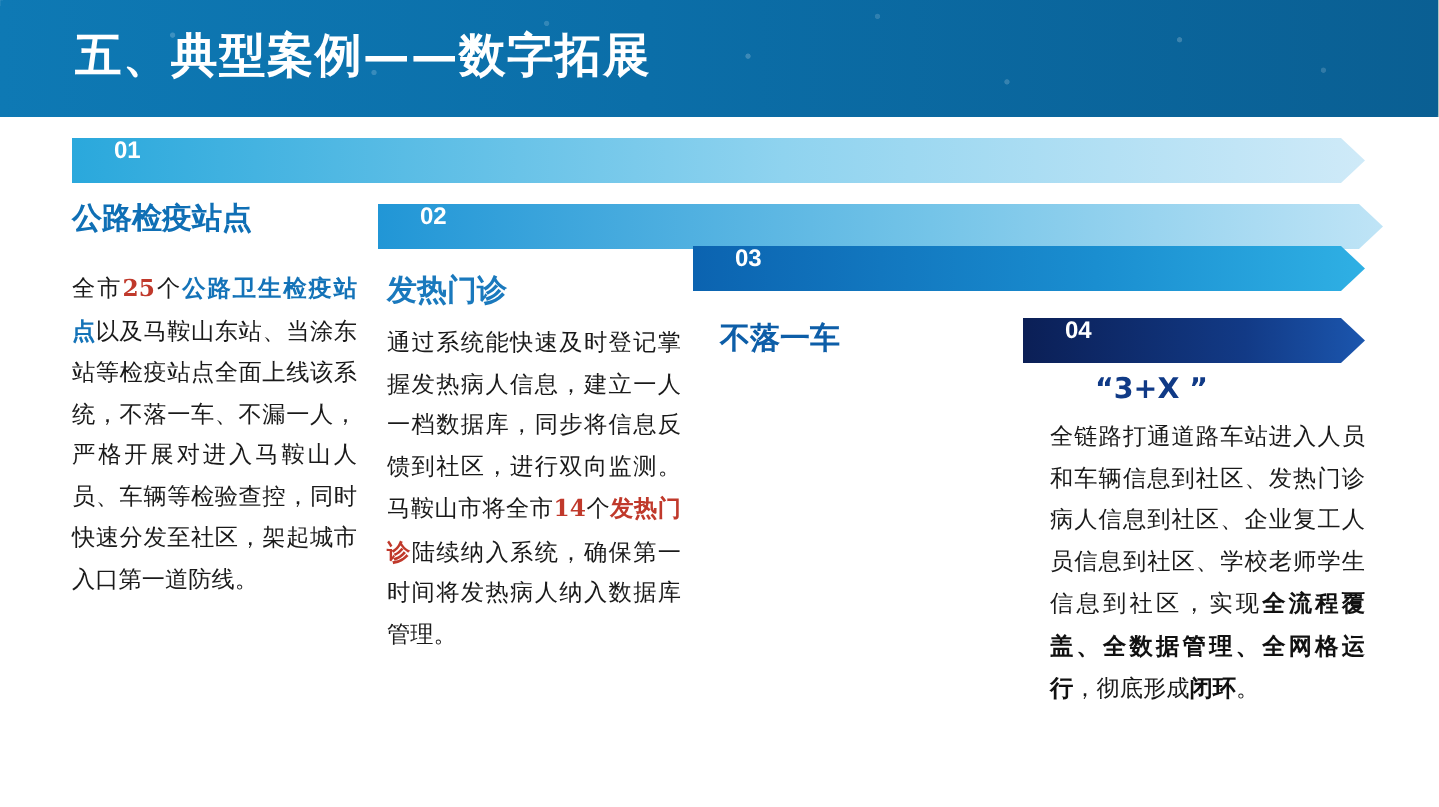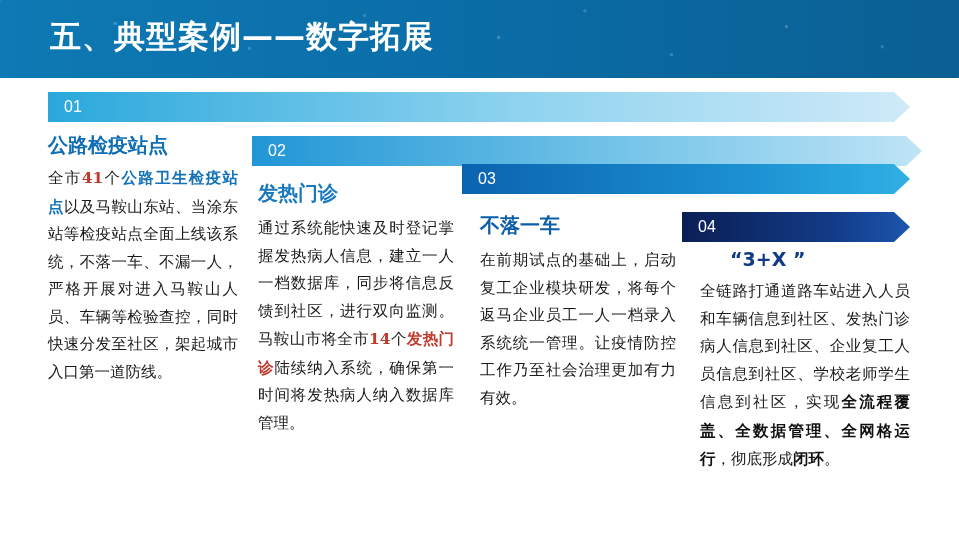--- a/index.html
+++ b/index.html
@@ -39,27 +39,28 @@
     font-weight:bold;
     letter-spacing:1px;
     font-family:"DejaVu Serif", serif;
     white-space:nowrap;
   }
 
   
   .arrow{
     position:absolute;
     height:30px;
-    display:flex;align-items:center;
+    display:flex;
     color:#ffffff;
     font-size:16px;
     font-family:"Liberation Sans", sans-serif;
     clip-path:polygon(0 0, calc(100% - 16px) 0, 100% 50%, calc(100% - 16px) 100%, 0 100%);
-    padding-left:16px;
+    padding-left:28px;
     box-sizing:border-box;
+    font-weight:bold;
   }
   .a1{left:48px;top:92px;width:862px;background:linear-gradient(90deg,#2aa8dc 0%, #8fd3ef 55%, #cfeaf8 100%);}
   .a2{left:252px;top:136px;width:670px;background:linear-gradient(90deg,#2196d6 0%, #74c4e8 55%, #bfe4f6 100%);}
   .a3{left:462px;top:164px;width:448px;background:linear-gradient(90deg,#0b63b0 0%, #1a8ed0 60%, #2fb0e4 100%);}
   .a4{left:682px;top:212px;width:228px;background:linear-gradient(90deg,#0b1f56 0%, #123a86 65%, #1b56ae 100%);}
 
   
   .col{position:absolute;box-sizing:border-box;}
   .col-title{
     font-family:"DejaVu Sans", sans-serif;
@@ -81,21 +82,21 @@
     text-align:justify;
   }
   .hl-red{color:#c0392b;font-weight:bold;}
   .hl-blue{color:#1473b8;font-weight:bold;}
   .hl-bold{font-weight:bold;color:#111;}
 
   .c1{left:48px;top:132px;width:190px;}
   .c2{left:258px;top:180px;width:196px;}
   .c3{left:480px;top:212px;width:196px;}
   .c4{left:700px;top:248px;width:210px;}
-  .c1 .col-title{margin-bottom:5px;}
+  .c1 .col-title{margin-bottom:19px;}
 </style>
 </head>
 <body>
 
 <div class="header">
   <div class="header-net"></div>
   <div class="header-title">五、典型案例——数字拓展</div>
 </div>
 
 <div class="arrow a1">
@@ -106,29 +107,28 @@
 </div>
 <div class="arrow a3">
   <span>03</span>
 </div>
 <div class="arrow a4">
   <span>04</span>
 </div>
 
 <div class="col c1">
   <div class="col-title t1">公路检疫站点</div>
-  <div class="col-body"><span>全市</span><span class="hl-red">41</span><span>个</span><span class="hl-blue">公路卫生检疫站点</span><span>以及马鞍山东站、当涂东站等检疫站点全面上线该系统，不落一车、不漏一人，严格开展对进入马鞍山人员、车辆等检验查控，同时快速分发至社区，架起城市入口第一道防线。</span></div>
+  <div class="col-body"><span>全市</span><span class="hl-red">25</span><span>个</span><span class="hl-blue">公路卫生检疫站点</span><span>以及马鞍山东站、当涂东站等检疫站点全面上线该系统，不落一车、不漏一人，严格开展对进入马鞍山人员、车辆等检验查控，同时快速分发至社区，架起城市入口第一道防线。</span></div>
 </div>
 
 <div class="col c2">
   <div class="col-title t2">发热门诊</div>
   <div class="col-body"><span>通过系统能快速及时登记掌握发热病人信息，建立一人一档数据库，同步将信息反馈到社区，进行双向监测。马鞍山市将全市</span><span class="hl-red">14</span><span>个</span><span class="hl-red">发热门诊</span><span>陆续纳入系统，确保第一时间将发热病人纳入数据库管理。</span></div>
 </div>
 
 <div class="col c3">
   <div class="col-title t3">不落一车</div>
-  <div class="col-body"><span>在前期试点的基础上，启动复工企业模块研发，将每个返马企业员工一人一档录入系统统一管理。让疫情防控工作乃至社会治理更加有力有效。</span></div>
 </div>
 
 <div class="col c4">
   <div class="col-title t4">“3+X ”</div>
   <div class="col-body"><span>全链路打通道路车站进入人员和车辆信息到社区、发热门诊病人信息到社区、企业复工人员信息到社区、学校老师学生信息到社区，实现</span><span class="hl-bold">全流程覆盖、全数据管理、全网格运行</span><span>，彻底形成</span><span class="hl-bold">闭环</span><span>。</span></div>
 </div>
 
 </body></html>

